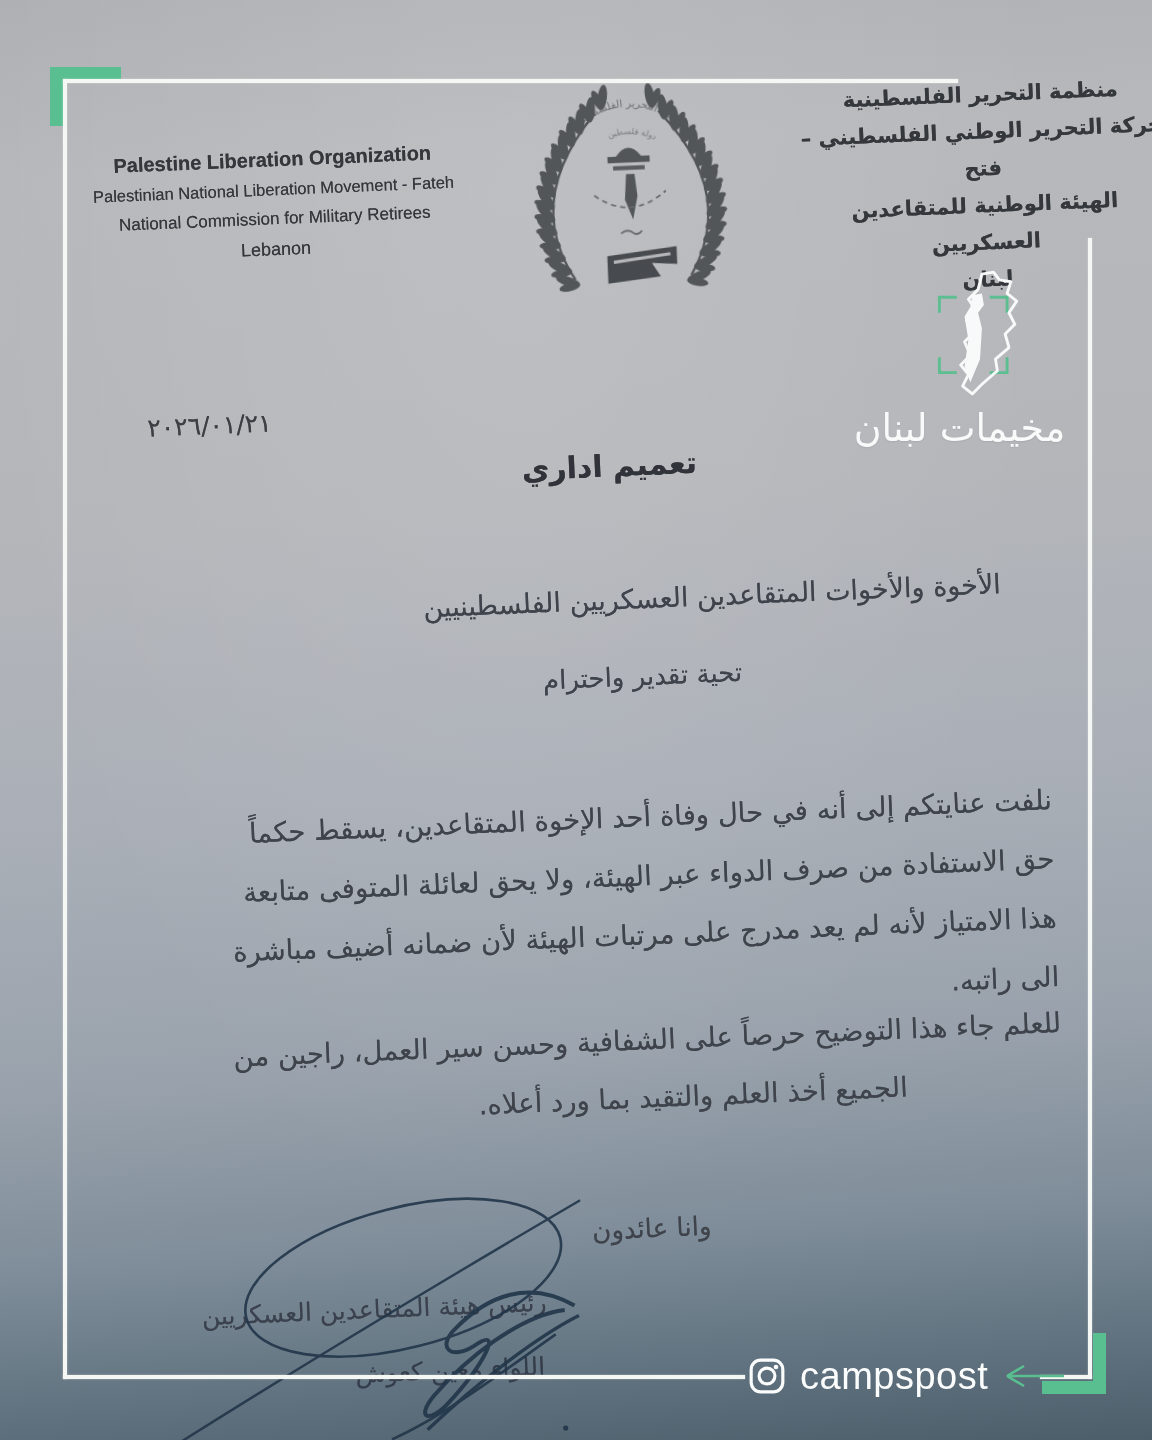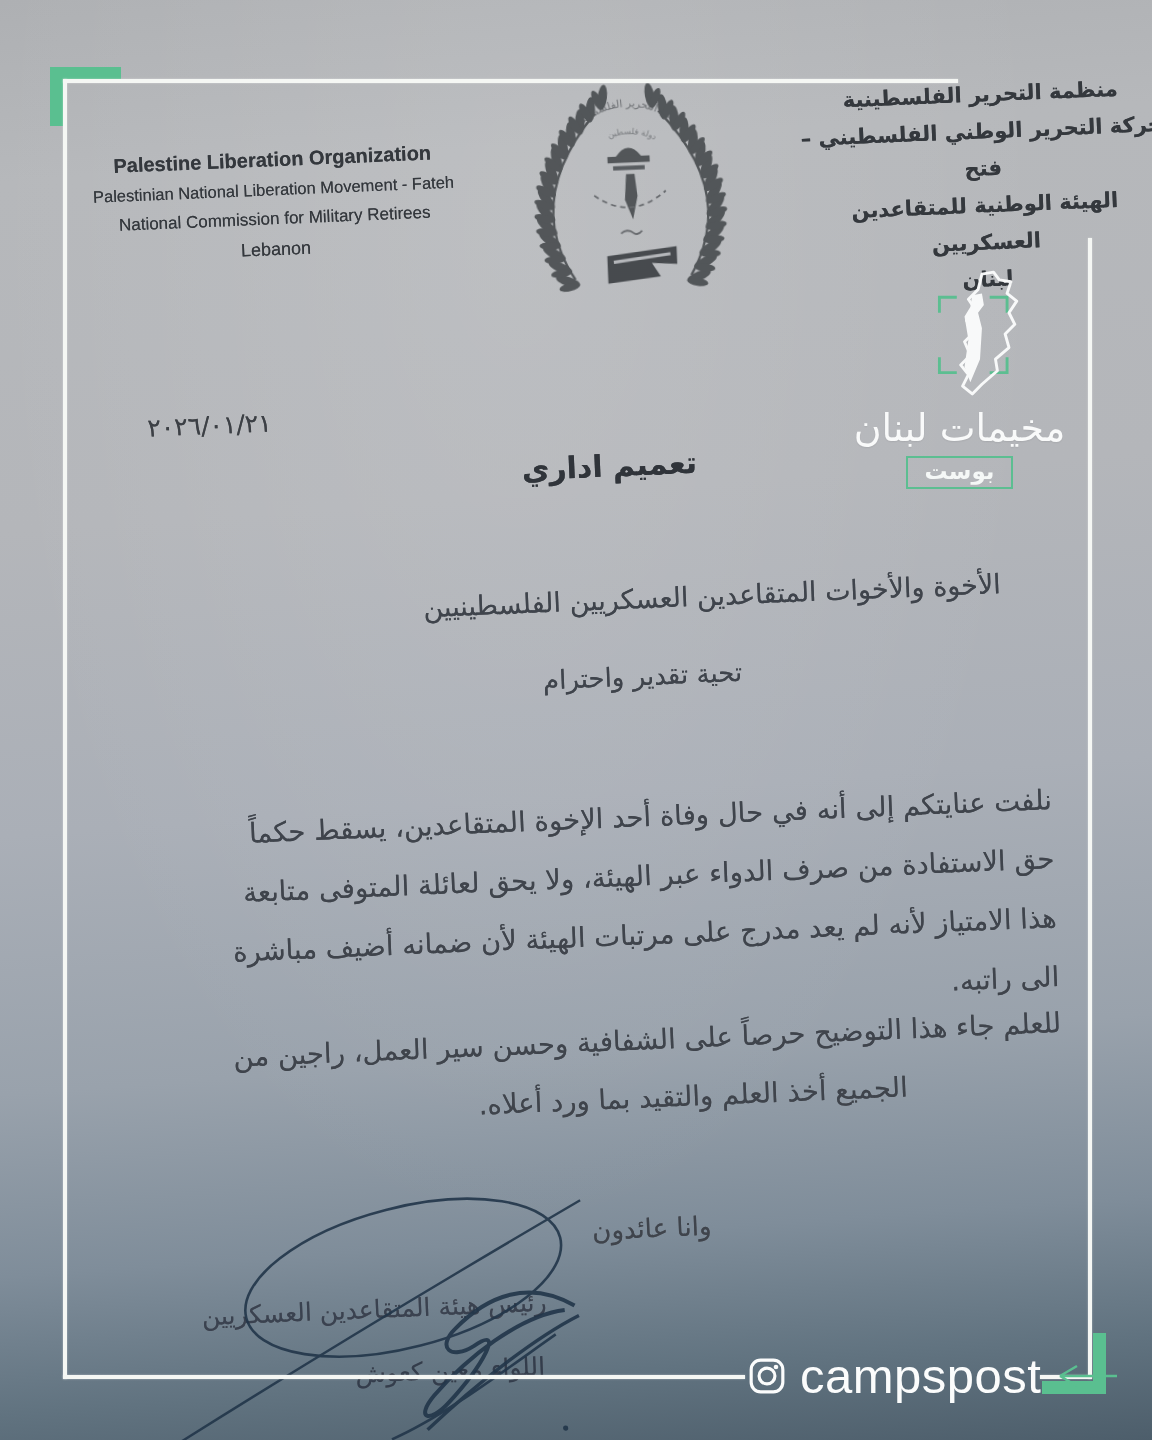--- a/index.html
+++ b/index.html
@@ -39,21 +39,21 @@
   
   .wline{position:absolute;background:#f5f7f4;box-shadow:0 0 2px rgba(255,255,255,.5);}
   .gbar{position:absolute;background:#5abf90;}
   .watermark{position:absolute;left:852px;top:270px;width:215px;text-align:center;opacity:.97;}
   .wm-map{margin-left:40px;}
   .wm-title{margin-top:4px;font-size:38px;font-weight:400;color:#fcfdfd;direction:rtl;
             text-shadow:0 1px 2px rgba(0,0,0,.08);}
   .wm-badge{display:inline-block;margin-top:6px;border:2.5px solid #5abf90;padding:0px 16px 3px;
             font-size:23px;font-weight:700;color:#f8fbf9;direction:rtl;}
   .footer-row{position:absolute;left:748px;top:1350px;height:52px;display:flex;align-items:center;gap:14px;}
-  .handle{color:#fbfcfc;font-family:"Liberation Sans",sans-serif;font-size:49px;font-weight:500;letter-spacing:.5px;}
+  .handle{color:#fbfcfc;font-family:"Liberation Sans",sans-serif;font-size:38px;font-weight:500;letter-spacing:.5px;}
 </style>
 </head>
 <body>
 
 <div class="canvas">
 
   <div class="photo">
 
     <div class="eng">
       <div class="e1">Palestine Liberation Organization</div>
@@ -177,21 +177,20 @@
       <g stroke="#5abf90" stroke-width="3" fill="none">
         <path d="M18 44 V28 H36"></path>
           <path d="M70 28 H88 V44"></path>
         <path d="M18 90 V106 H36"></path>
           <path d="M70 106 H88 V90"></path>
       </g>
       <path d="M62 4 L74 2 L80 10 L92 12 L88 24 L98 32 L90 44 L96 56 L86 66 L90 80 L76 92 L78 104 L62 118 L52 128 L42 120 L48 108 L40 98 L50 88 L44 74 L54 64 L46 52 L56 42 L48 30 L58 20 Z" fill="none" stroke="#fbfcfc" stroke-width="3" stroke-linejoin="round"></path>
       <path d="M52 26 L62 24 L64 36 L58 44 L62 60 L60 92 L50 116 L44 100 L48 72 L44 48 L50 38 Z" fill="#fbfcfc"></path>
     </svg>
     <div class="wm-title">مخيمات لبنان</div>
-    <div><span class="wm-badge">بوست</span></div>
   </div>
 
   <div class="footer-row">
     <svg width="38" height="38" viewBox="0 0 36 36">
       <rect x="3" y="3" width="30" height="30" rx="9" stroke="#fbfcfc" stroke-width="3" fill="none"></rect>
       <circle cx="18" cy="18" r="7.5" stroke="#fbfcfc" stroke-width="3" fill="none"></circle>
       <circle cx="26.5" cy="9.5" r="2.2" fill="#fbfcfc"></circle>
     </svg>
     <span class="handle">campspost</span>
     <svg width="64" height="26" viewBox="0 0 64 26">

